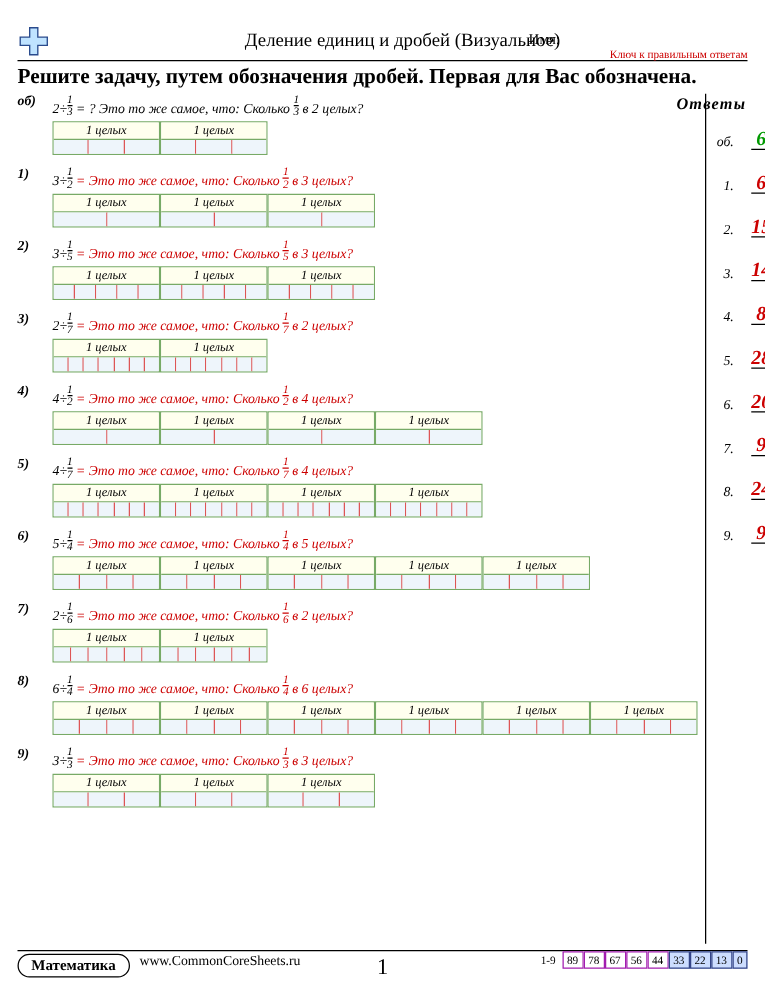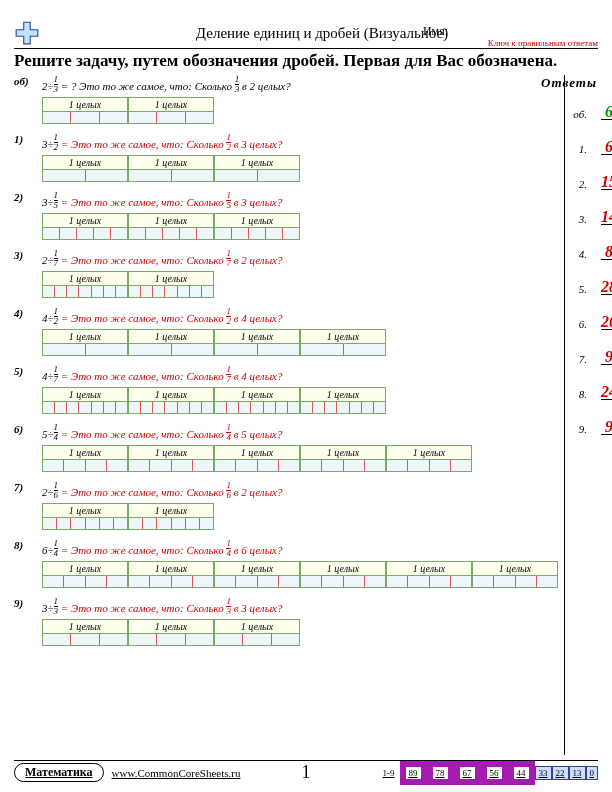--- a/index.html
+++ b/index.html
@@ -51,32 +51,32 @@
   .whole { border:1px solid #7a6; width:86px; }
   .whole-label { background:#ffe; border-bottom:1px solid #7a6; text-align:center; font-size:10px; padding:1px 12px; }
   .segs { display:flex; height:11px; }
   .seg { flex:1; border-right:1px solid #d55; background:#eef5fb; }
   .seg:last-child { border-right:none; }
 
   
   .footer {
     position:absolute; left:14px; right:14px; bottom:10px;
     border-top:1.5px solid #000; padding-top:2px;
-    display:flex; align-items:center; font-size:11px;text-decoration:underline;
+    display:flex; align-items:flex-start; font-size:11px;
   }
   .subj-badge {
     border:1.2px solid #000; border-radius:10px; padding:1px 10px; font-weight:bold;
     font-size:12px; margin-right:8px;
   }
   .footer .url { font-size:11px; }
   .pagenum { position:absolute; left:50%; transform:translateX(-50%); font-size:18px; }
   .score { margin-left:auto; display:flex; align-items:center; gap:3px; font-size:9px; }
   .score .range { margin-right:2px; }
   .score .cell { border:1px solid #348; padding:1px 3px; background:#cdf; font-size:9px; }
-  .score .cell.plain { background:#fff; border:6px solid #a21caf; }
+  .score .cell.plain { background:#fff; border:1px solid #a21caf; }
 </style>
 </head>
 <body>
 
 <div class="page">
 
   <div class="header">
     <svg class="cross" viewBox="0 0 24 24">
       <path d="M9 2h6v7h7v6h-7v7H9v-7H2V9h7z" fill="#bfe3ff" stroke="#2a4b8d" stroke-width="1"></path>
     </svg>

